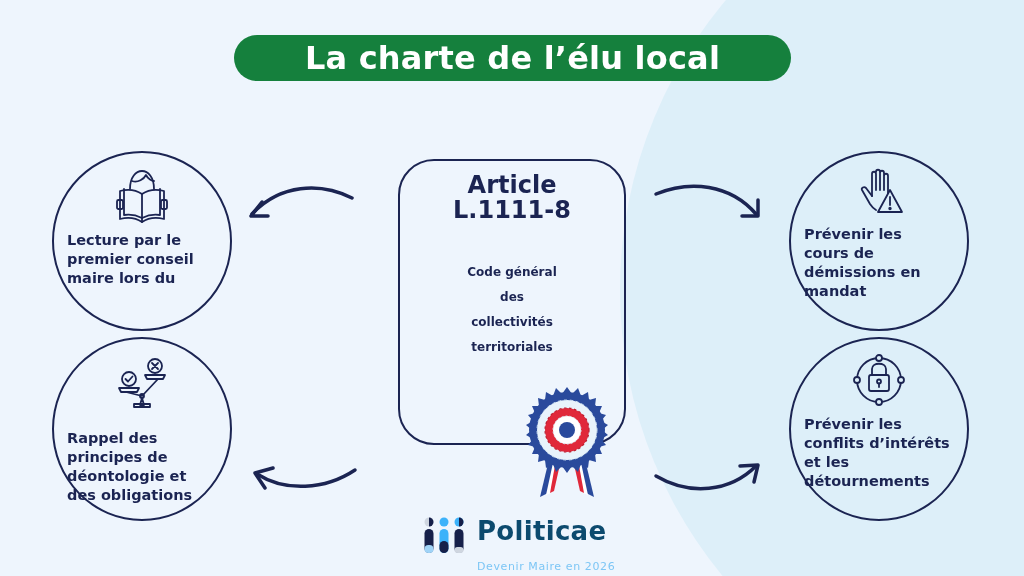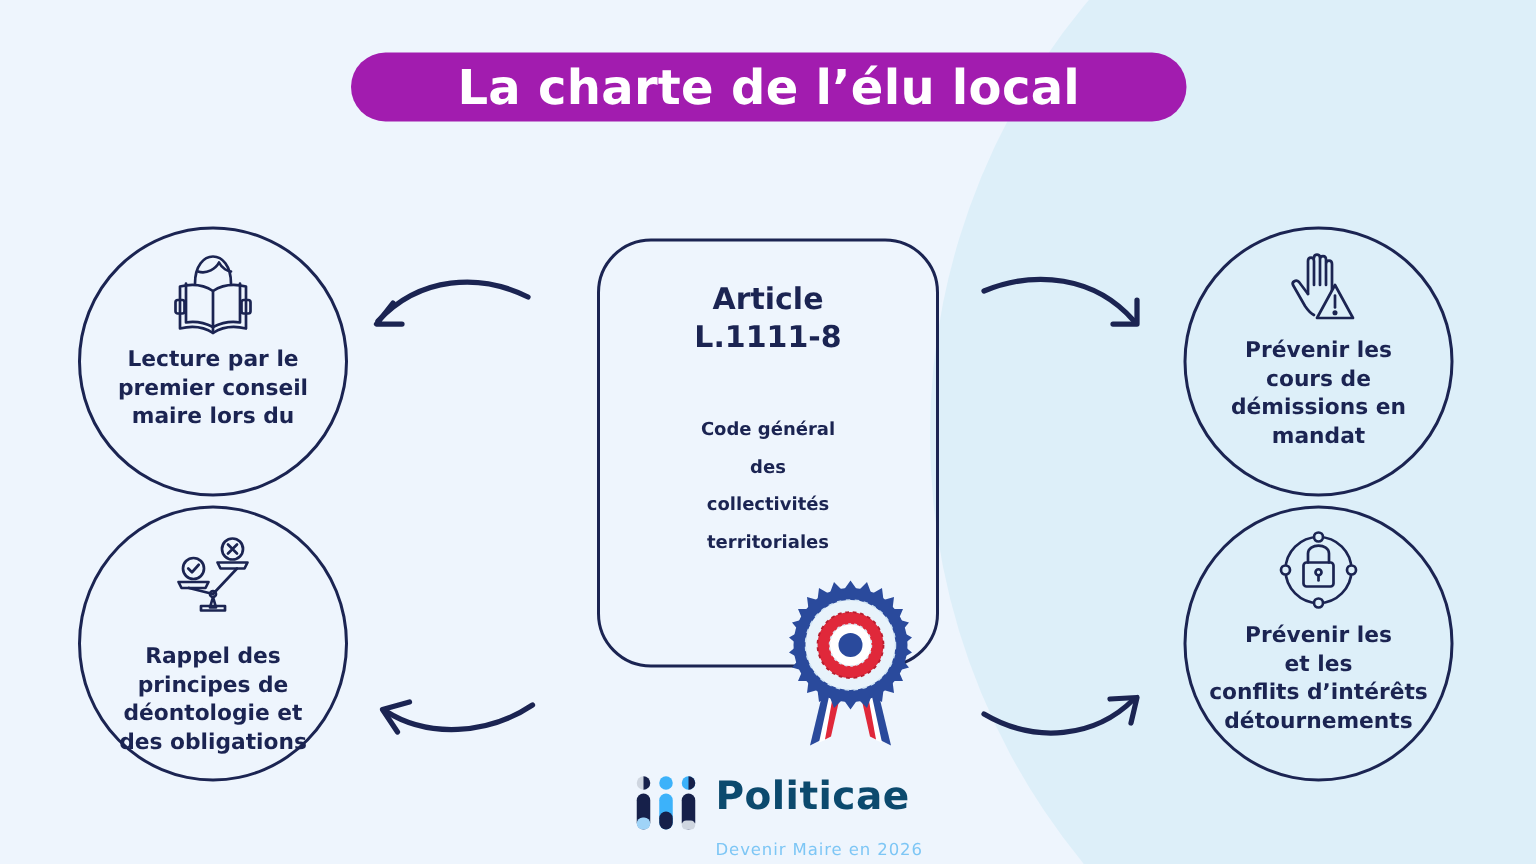--- a/index.html
+++ b/index.html
@@ -15,42 +15,41 @@
     left: 620px; top: -160px;
     width: 900px; height: 900px;
     border-radius: 50%;
     background: #ddeff9;
   }
   .title-pill {
     position: absolute;
     left: 234px; top: 35px;
     width: 557px; height: 46px;
     border-radius: 23px;
-    background: #a21caf;
+    background: #15803d;
     display: flex; align-items: center; justify-content: center;
   }
   .title-pill span {
     color: #ffffff;
     font-family: "DejaVu Sans", sans-serif;
     font-weight: bold;
     font-size: 32px;
     letter-spacing: 0.2px;
   }
   .circle {
     position: absolute;
     width: 180px; height: 180px;
     border: 2.5px solid #1b2452;
     border-radius: 50%;
     display: flex; flex-direction: column; align-items: center;
   }
   .circle .icon { margin-top: 14px; height: 58px; display: flex; align-items: center; justify-content: center; }
   .circle .label {
     margin-top: 4px;
     width: 150px;
-    text-align: center;
     font-size: 14.5px;
     font-weight: bold;
     line-height: 19px;
     color: #1b2452;
   }
   #c1 { left: 52px; top: 151px; }
   #c2 { left: 52px; top: 337px; height: 184px; gap: 10px; }
   #c3 { left: 789px; top: 151px; }
   #c4 { left: 789px; top: 337px; height: 184px; }
   #c1 .label { margin-top: 6px; }
@@ -63,22 +62,22 @@
 
   .center-box {
     position: absolute;
     left: 398px; top: 159px;
     width: 228px; height: 286px;
     border: 2.5px solid #1b2452;
     border-radius: 36px;
     text-align: center;
   }
   .center-box .article {
-    margin-top: 26px;
-    font-size: 20px; font-weight: bold; line-height: 25px;
+    margin-top: 12px;
+    font-size: 24px; font-weight: bold; line-height: 25px;
   }
   .center-box .code {
     margin-top: 37px;
     font-size: 12px; font-weight: bold; line-height: 25px;
     padding: 0 4px;
   }
   .rosette { position: absolute; left: 522px; top: 385px; }
 
   .arrow { position: absolute; }
 
@@ -173,22 +172,22 @@
       <circle cx="9" cy="27" r="3" fill="#ddeff9"></circle>
       <circle cx="53" cy="27" r="3" fill="#ddeff9"></circle>
       <path d="M24 22 L24 16 C24 9 38 9 38 16 L38 22"></path>
       <rect x="21" y="22" width="20" height="16" rx="2"></rect>
       <circle cx="31" cy="28.5" r="2"></circle>
       <path d="M31 30.5 L31 34"></path>
     </svg>
   </div>
   <div class="label">
     <div>Prévenir les</div>
+    <div>conflits d’intérêts</div>
     <div>et les</div>
-    <div>conflits d’intérêts</div>
     <div>détournements</div>
   </div>
 </div>
 
 <div class="center-box">
   <div class="article">
     <div>Article</div>
     <div>L.1111-8</div>
   </div>
   <div class="code">

